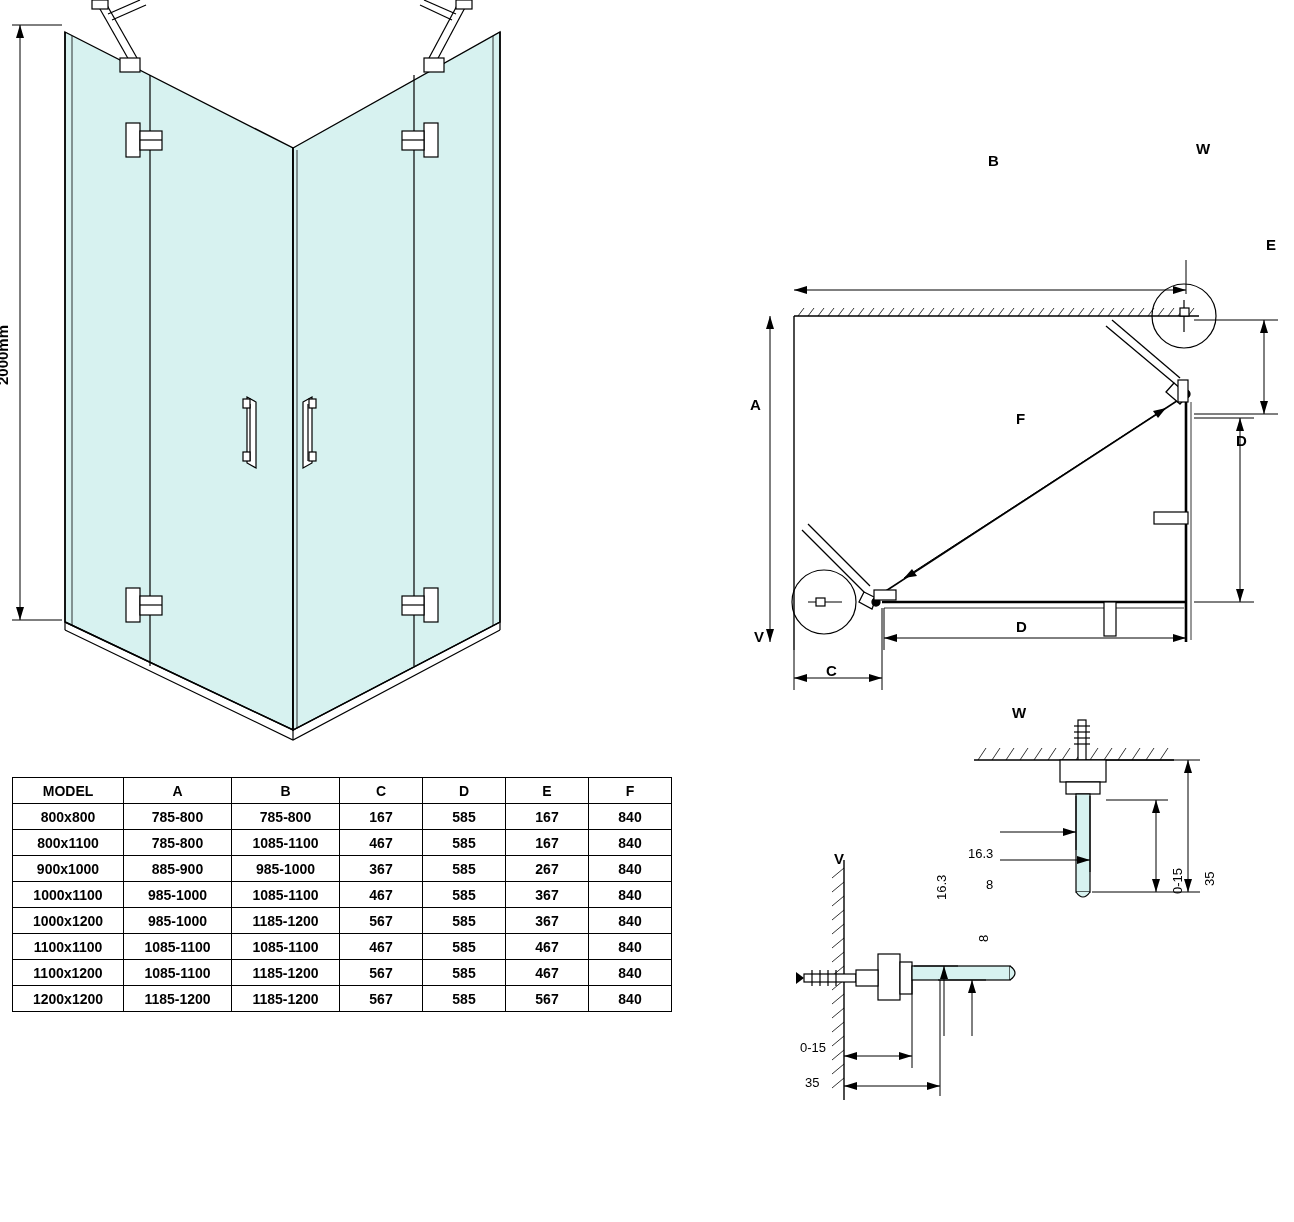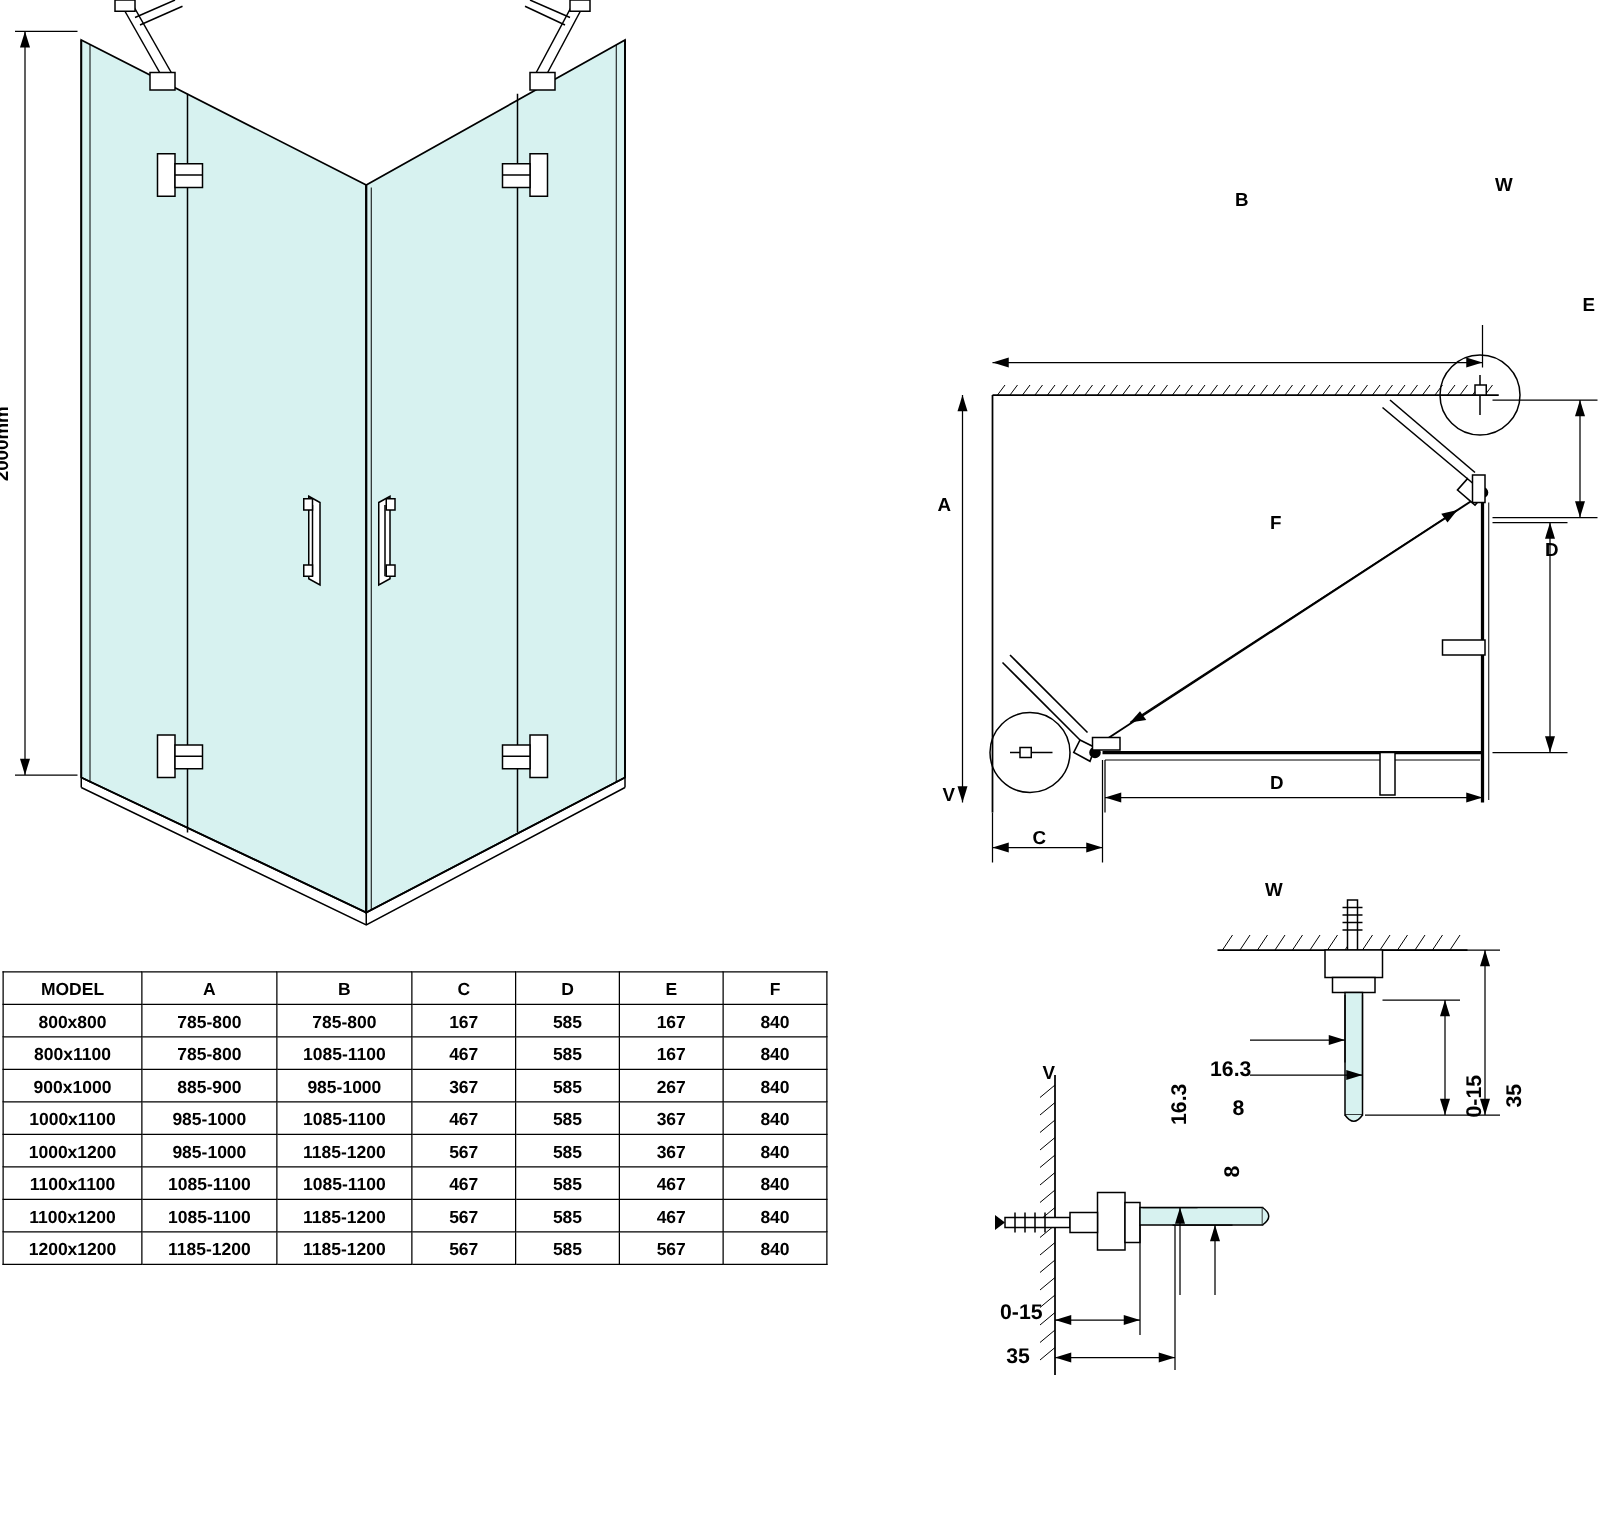--- a/index.html
+++ b/index.html
@@ -1,22 +1,22 @@
 <!DOCTYPE html>
 <html><head>
 <meta charset="utf-8">
 <style>
   html,body{margin:0;padding:0;background:#fff;}
   body{width:1294px;height:1222px;position:relative;font-family:"Liberation Sans",sans-serif;color:#000;overflow:hidden;}
   .lbl{position:absolute;font-size:15px;font-weight:bold;}
-  .lbl.small{font-size:17px;font-weight:bold;}
+  .lbl.small{font-size:13px;font-weight:normal;}
   .rot{transform-origin:left top;}
   svg{position:absolute;left:0;top:0;}
   
-  table.spec{position:absolute;left:2px;top:777px;border-collapse:collapse;font-size:14px;}
+  table.spec{position:absolute;left:12px;top:777px;border-collapse:collapse;font-size:14px;}
   table.spec td,table.spec th{border:1px solid #000;text-align:center;font-weight:bold;height:25px;padding:0;}
   table.spec th{font-size:14px;}
   table.spec .c-model{width:110px;}
   table.spec .c-a{width:107px;}
   table.spec .c-b{width:107px;}
   table.spec .c-c{width:82px;}
   table.spec .c-d{width:82px;}
   table.spec .c-e{width:82px;}
   table.spec .c-f{width:82px;}
 </style>

